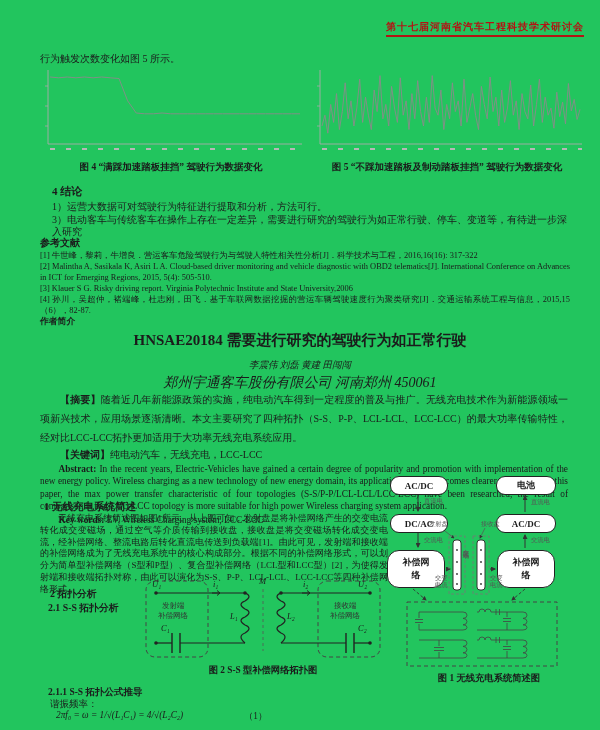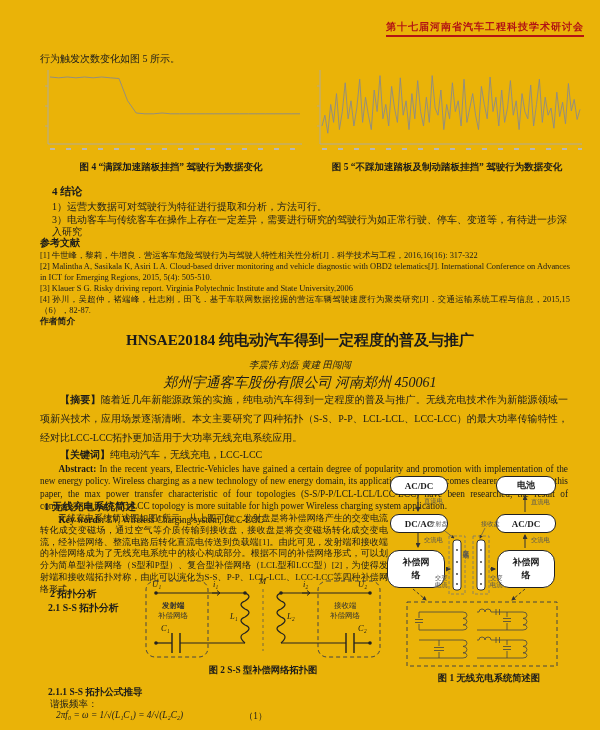--- a/index.html
+++ b/index.html
@@ -1,16 +1,16 @@
 <!DOCTYPE html>
 <html><head>
 <meta charset="utf-8">
 <style>
   html,body{margin:0;padding:0;background:#e8e8e8;}
-  .page{position:relative;width:600px;height:730px;background:#eab308;overflow:hidden;
+  .page{position:relative;width:600px;height:730px;background:#22c55e;overflow:hidden;
         font-family:"Liberation Serif","DejaVu Serif",serif;color:#1b1b1b;}
   .abs{position:absolute;}
   
   .conf-header{right:16px;top:20px;font-size:10px;font-weight:bold;color:#b21414;
                border-bottom:2px solid #b21414;padding-bottom:1px;letter-spacing:1px;}
   .intro{left:40px;top:52px;font-size:10px;}
   
   .chartwrap{top:66px;}
   .chartwrap svg{display:block;}
   .ticks{position:absolute;height:2px;background:repeating-linear-gradient(90deg,#b8b8b8 0 5px,transparent 5px 16px);}
@@ -109,21 +109,21 @@
 
   <div class="abs refs">
     <h4>参考文献</h4>
     <p>[1] 牛世峰，黎莉，牛增良．营运客车危险驾驶行为与驾驶人特性相关性分析[J]．科学技术与工程，2016,16(16): 317-322</p>
     <p>[2] Malintha A, Sasikala K, Asiri L A. Cloud-based driver monitoring and vehicle diagnostic with OBD2 telematics[J]. International Conference on Advances in ICT for Emerging Regions, 2015, 5(4): 505-510.</p>
     <p>[3] Klauer S G.  Risky driving report.  Virginia Polytechnic Institute and State University,2006</p>
     <p>[4] 孙川，吴超仲，褚端峰，杜志刚，田飞．基于车联网数据挖掘的营运车辆驾驶速度行为聚类研究[J]．交通运输系统工程与信息，2015,15（6），82-87.</p>
     <p class="bio-h">作者简介</p>
   </div>
 
-  <div class="abs ptitle">HNSAE20184 纯电动汽车得到一定程度的普及与推广</div>
+  <div class="abs ptitle">HNSAE20184 需要进行研究的驾驶行为如正常行驶</div>
   <div class="abs pauthors">李震伟  刘磊  黄建  田闯闯</div>
   <div class="abs paffil">郑州宇通客车股份有限公司  河南郑州 450061</div>
 
   <div class="abs abstract">
     <p class="cn"><span class="blb">【摘要】</span><span>随着近几年新能源政策的实施，纯电动汽车得到一定程度的普及与推广。无线充电技术作为新能源领域一项新兴技术，应用场景逐渐清晰。本文主要研究了四种拓扑（S-S、P-P、LCL-LCL、LCC-LCC）的最大功率传输特性，经对比LCC-LCC拓扑更加适用于大功率无线充电系统应用。</span></p>
     <p class="kw"><span class="blb">【关键词】</span><span>纯电动汽车，无线充电，LCC-LCC</span></p>
     <p class="en"><span class="blb">Abstract:</span> <span>In the recent years, Electric-Vehicles have gained a certain degree of popularity and promotion with implementation of the new energy policy. Wireless charging as a new technology of new energy domain, its application scenario becomes clearer and clearer. In this paper, the max power transfer characteristic of four topologies (S-S/P-P/LCL-LCL/LCC-LCC) have been researched, the result of comparison is that LCC-LCC topology is more suitable for high power Wireless charging system application.</span></p>
     <p class="kwen"><span class="blb">Key words:</span> <span>EV, Wireless Charging system,   LCC-LCC</span></p>
   </div>
 
@@ -167,21 +167,21 @@
       <circle cx="228" cy="16" r="1.8" fill="#222"></circle>
         <circle cx="228" cy="66" r="1.8" fill="#222"></circle>
 
       <circle cx="103" cy="16" r="1.8" fill="#222"></circle>
         <circle cx="139" cy="16" r="1.8" fill="#222"></circle>
       <path d="M70,16 l8,0 m0,0 l-3,-2.5 m3,2.5 l-3,2.5" stroke="#222" stroke-width="1" fill="none"></path>
       <path d="M160,16 l8,0 m0,0 l-3,-2.5 m3,2.5 l-3,2.5" stroke="#222" stroke-width="1" fill="none"></path>
     </svg>
     <span class="lbl" style="left:10px;top:2px;">U₁</span>
     <span class="lbl" style="left:216px;top:2px;">U₂</span>
-    <span class="cjk" style="left:20px;top:24px;font-weight:bold;">发射端</span>
+    <span class="cjk" style="left:20px;top:24px;">发射端</span>
     <span class="cjk" style="left:16px;top:34px;">补偿网络</span>
     <span class="cjk" style="left:192px;top:24px;">接收端</span>
     <span class="cjk" style="left:188px;top:34px;">补偿网络</span>
     <span class="lbl" style="left:19px;top:46px;">C₁</span>
     <span class="lbl" style="left:216px;top:46px;">C₂</span>
     <span class="lbl" style="left:88px;top:34px;">L₁</span>
     <span class="lbl" style="left:145px;top:34px;">L₂</span>
     <span class="lbl" style="left:117px;top:-1px;">M</span>
     <span class="lbl" style="left:71px;top:2px;">i₁</span>
     <span class="lbl" style="left:161px;top:2px;">i₂</span>

